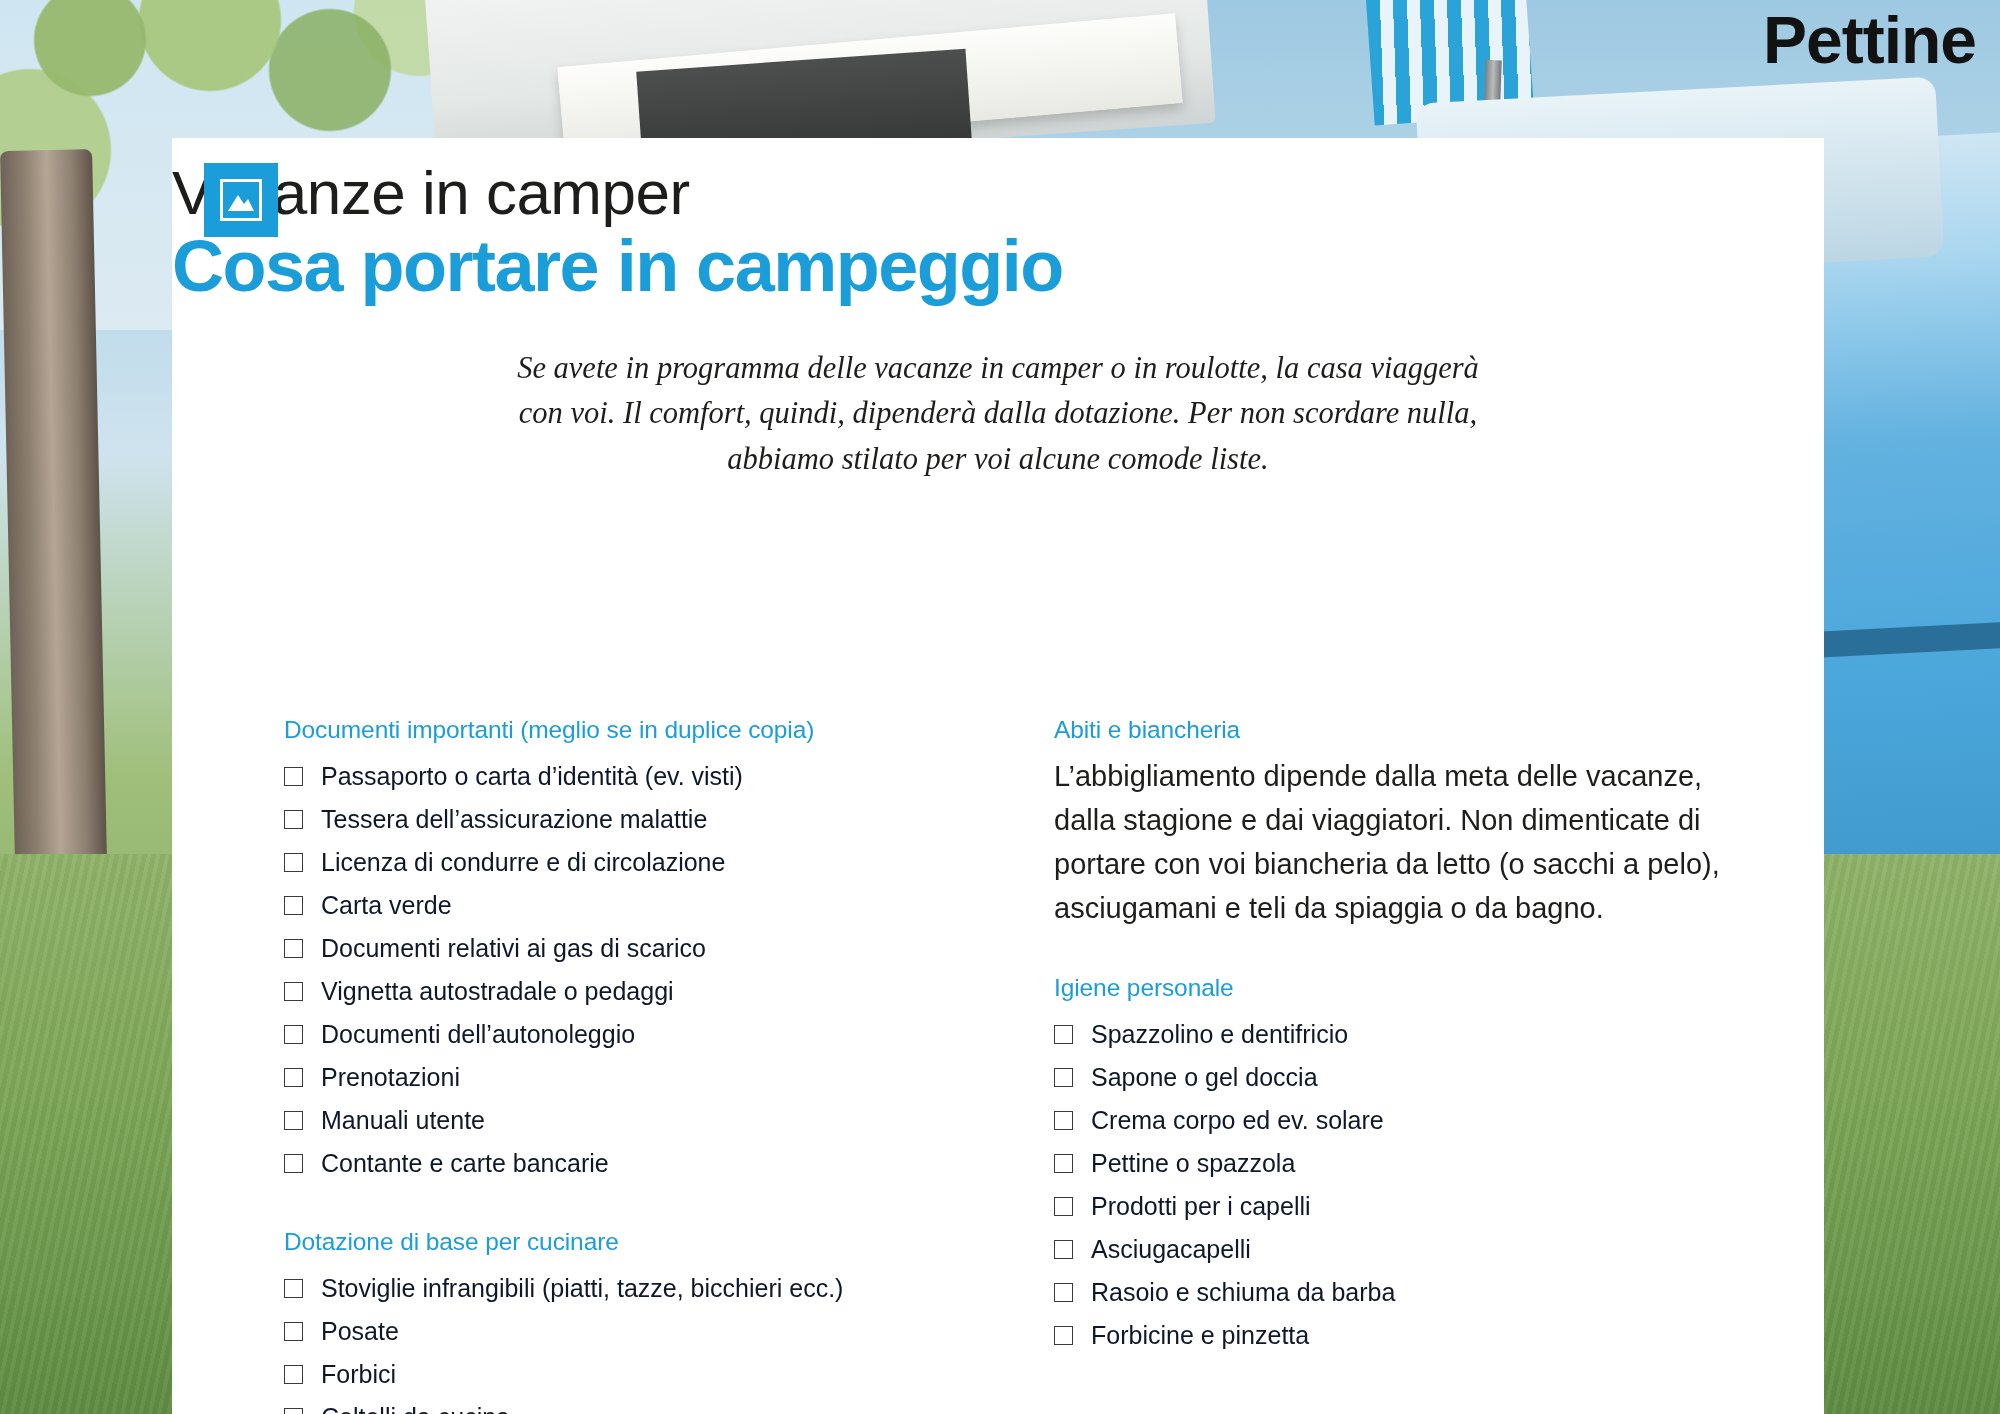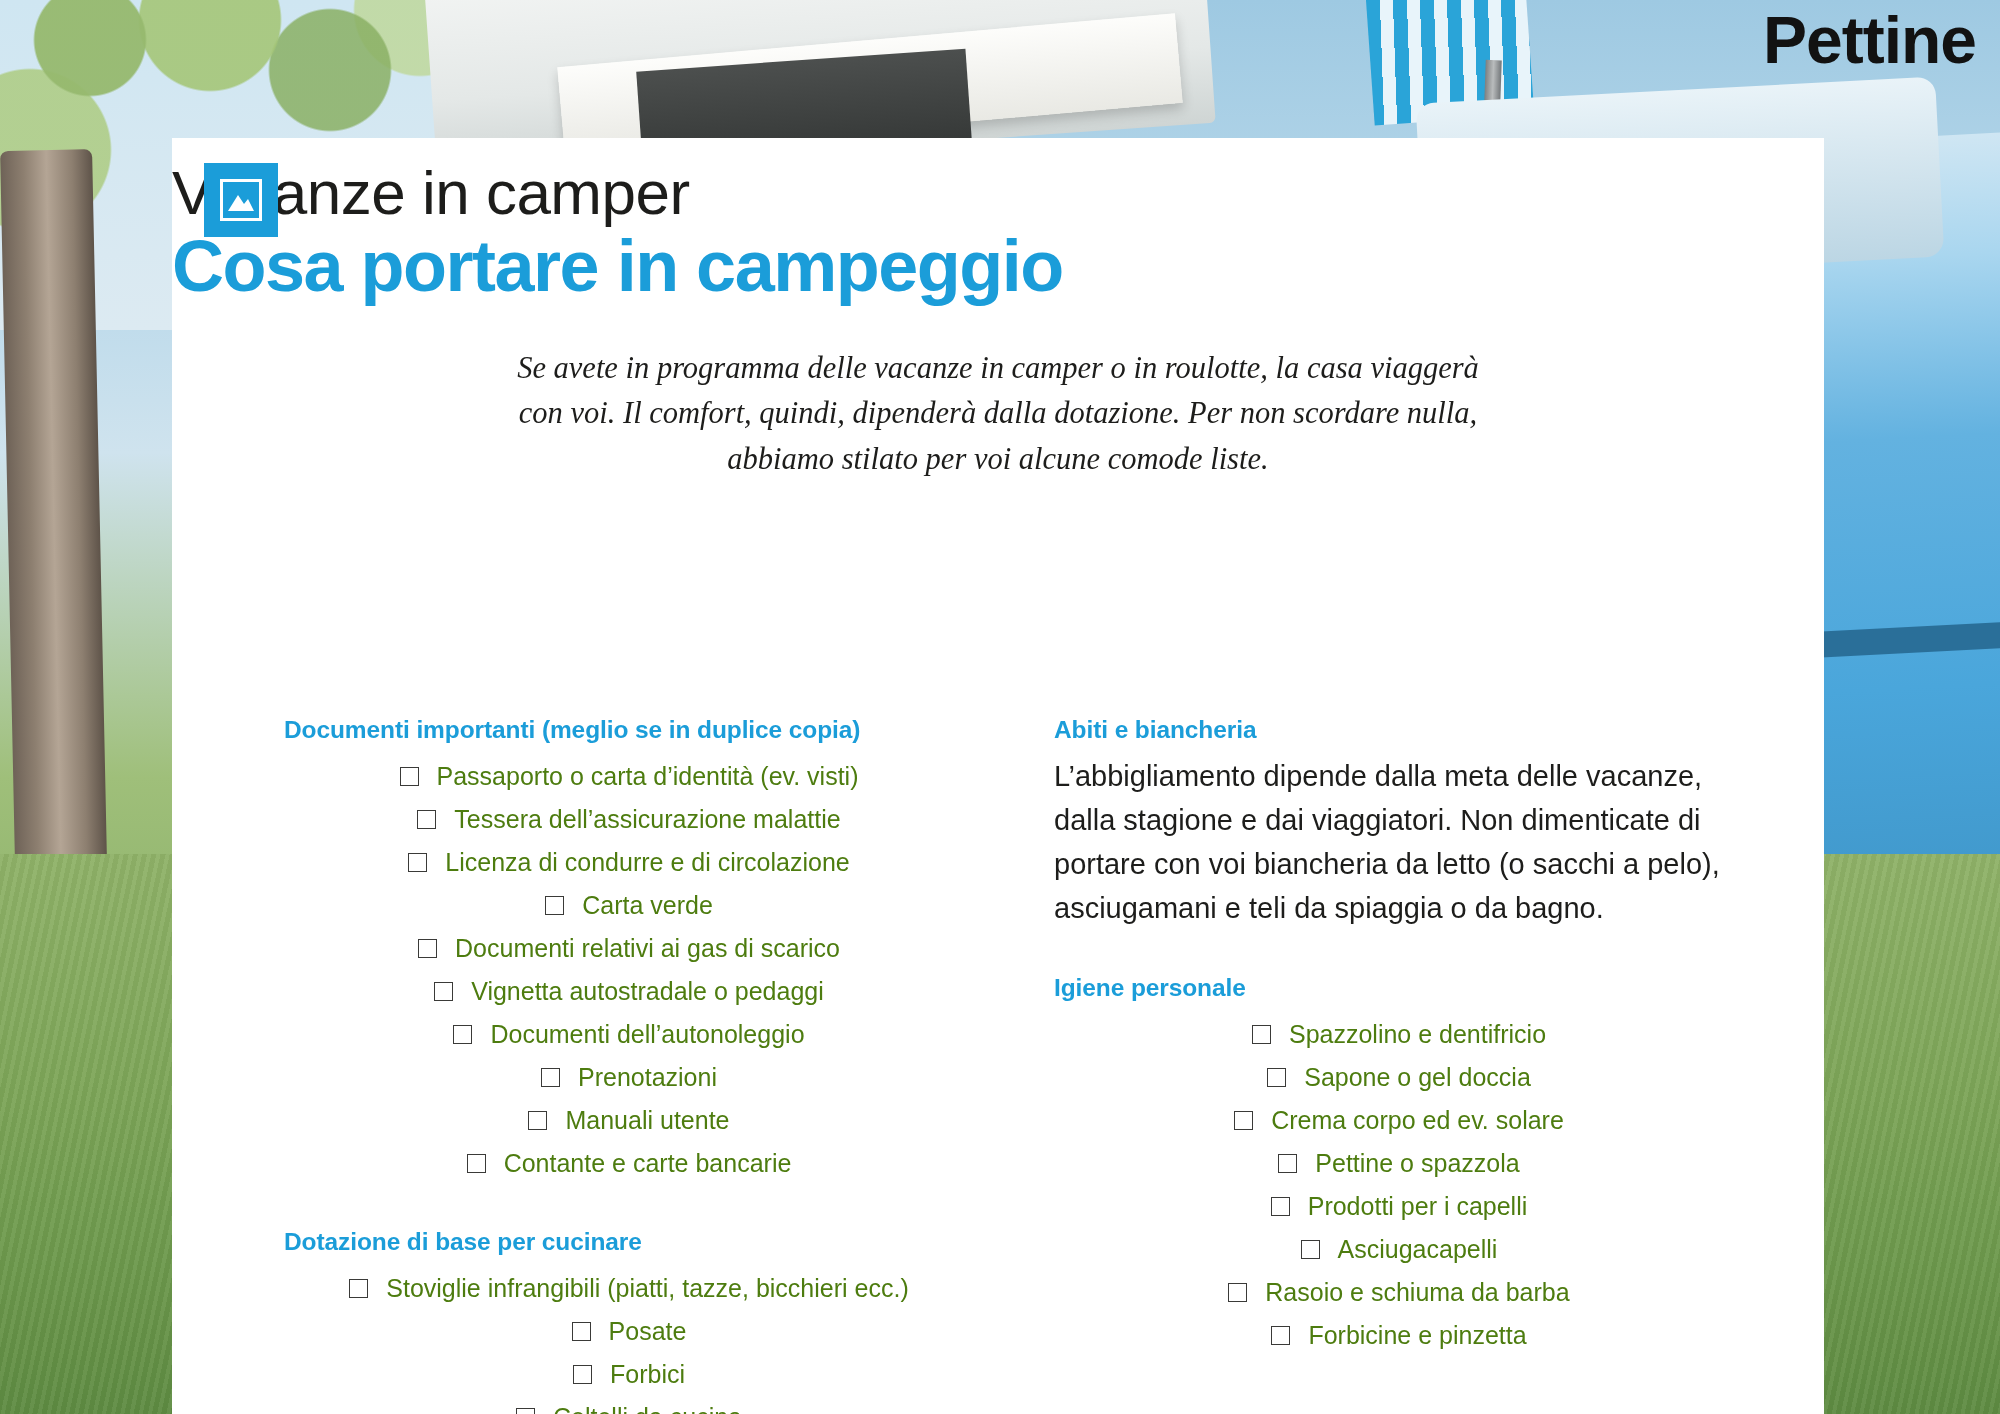--- a/index.html
+++ b/index.html
@@ -192,41 +192,40 @@
     left: 112px;
     top: 578px;
     width: 1460px;
     display: flex;
     gap: 80px;
   }
   .col { width: 690px; }
 
   .sec-head {
     color: #1b9dd9;
-    font-weight: bold;
+    font-weight: normal;
     font-size: 24.5px;
     margin: 0 0 10px 0;
     letter-spacing: -0.1px;
   }
   .sec-head.spaced { margin-top: 44px; }
 
   ul.check {
     list-style: none;
     margin: 0;
     padding: 0;
   }
   ul.check li {
     display: flex;
     align-items: flex-start;
     gap: 18px;
     font-size: 25px;
     line-height: 1.28;
-    color: #4d7c0f;
+    color: #0f172a;
     padding: 5.5px 0;
-    justify-content: center;
   }
   .box {
     flex: 0 0 auto;
     width: 17px;
     height: 17px;
     border: 1.6px solid #3a3a38;
     margin-top: 7px;
   }
   .para {
     font-size: 29px;

